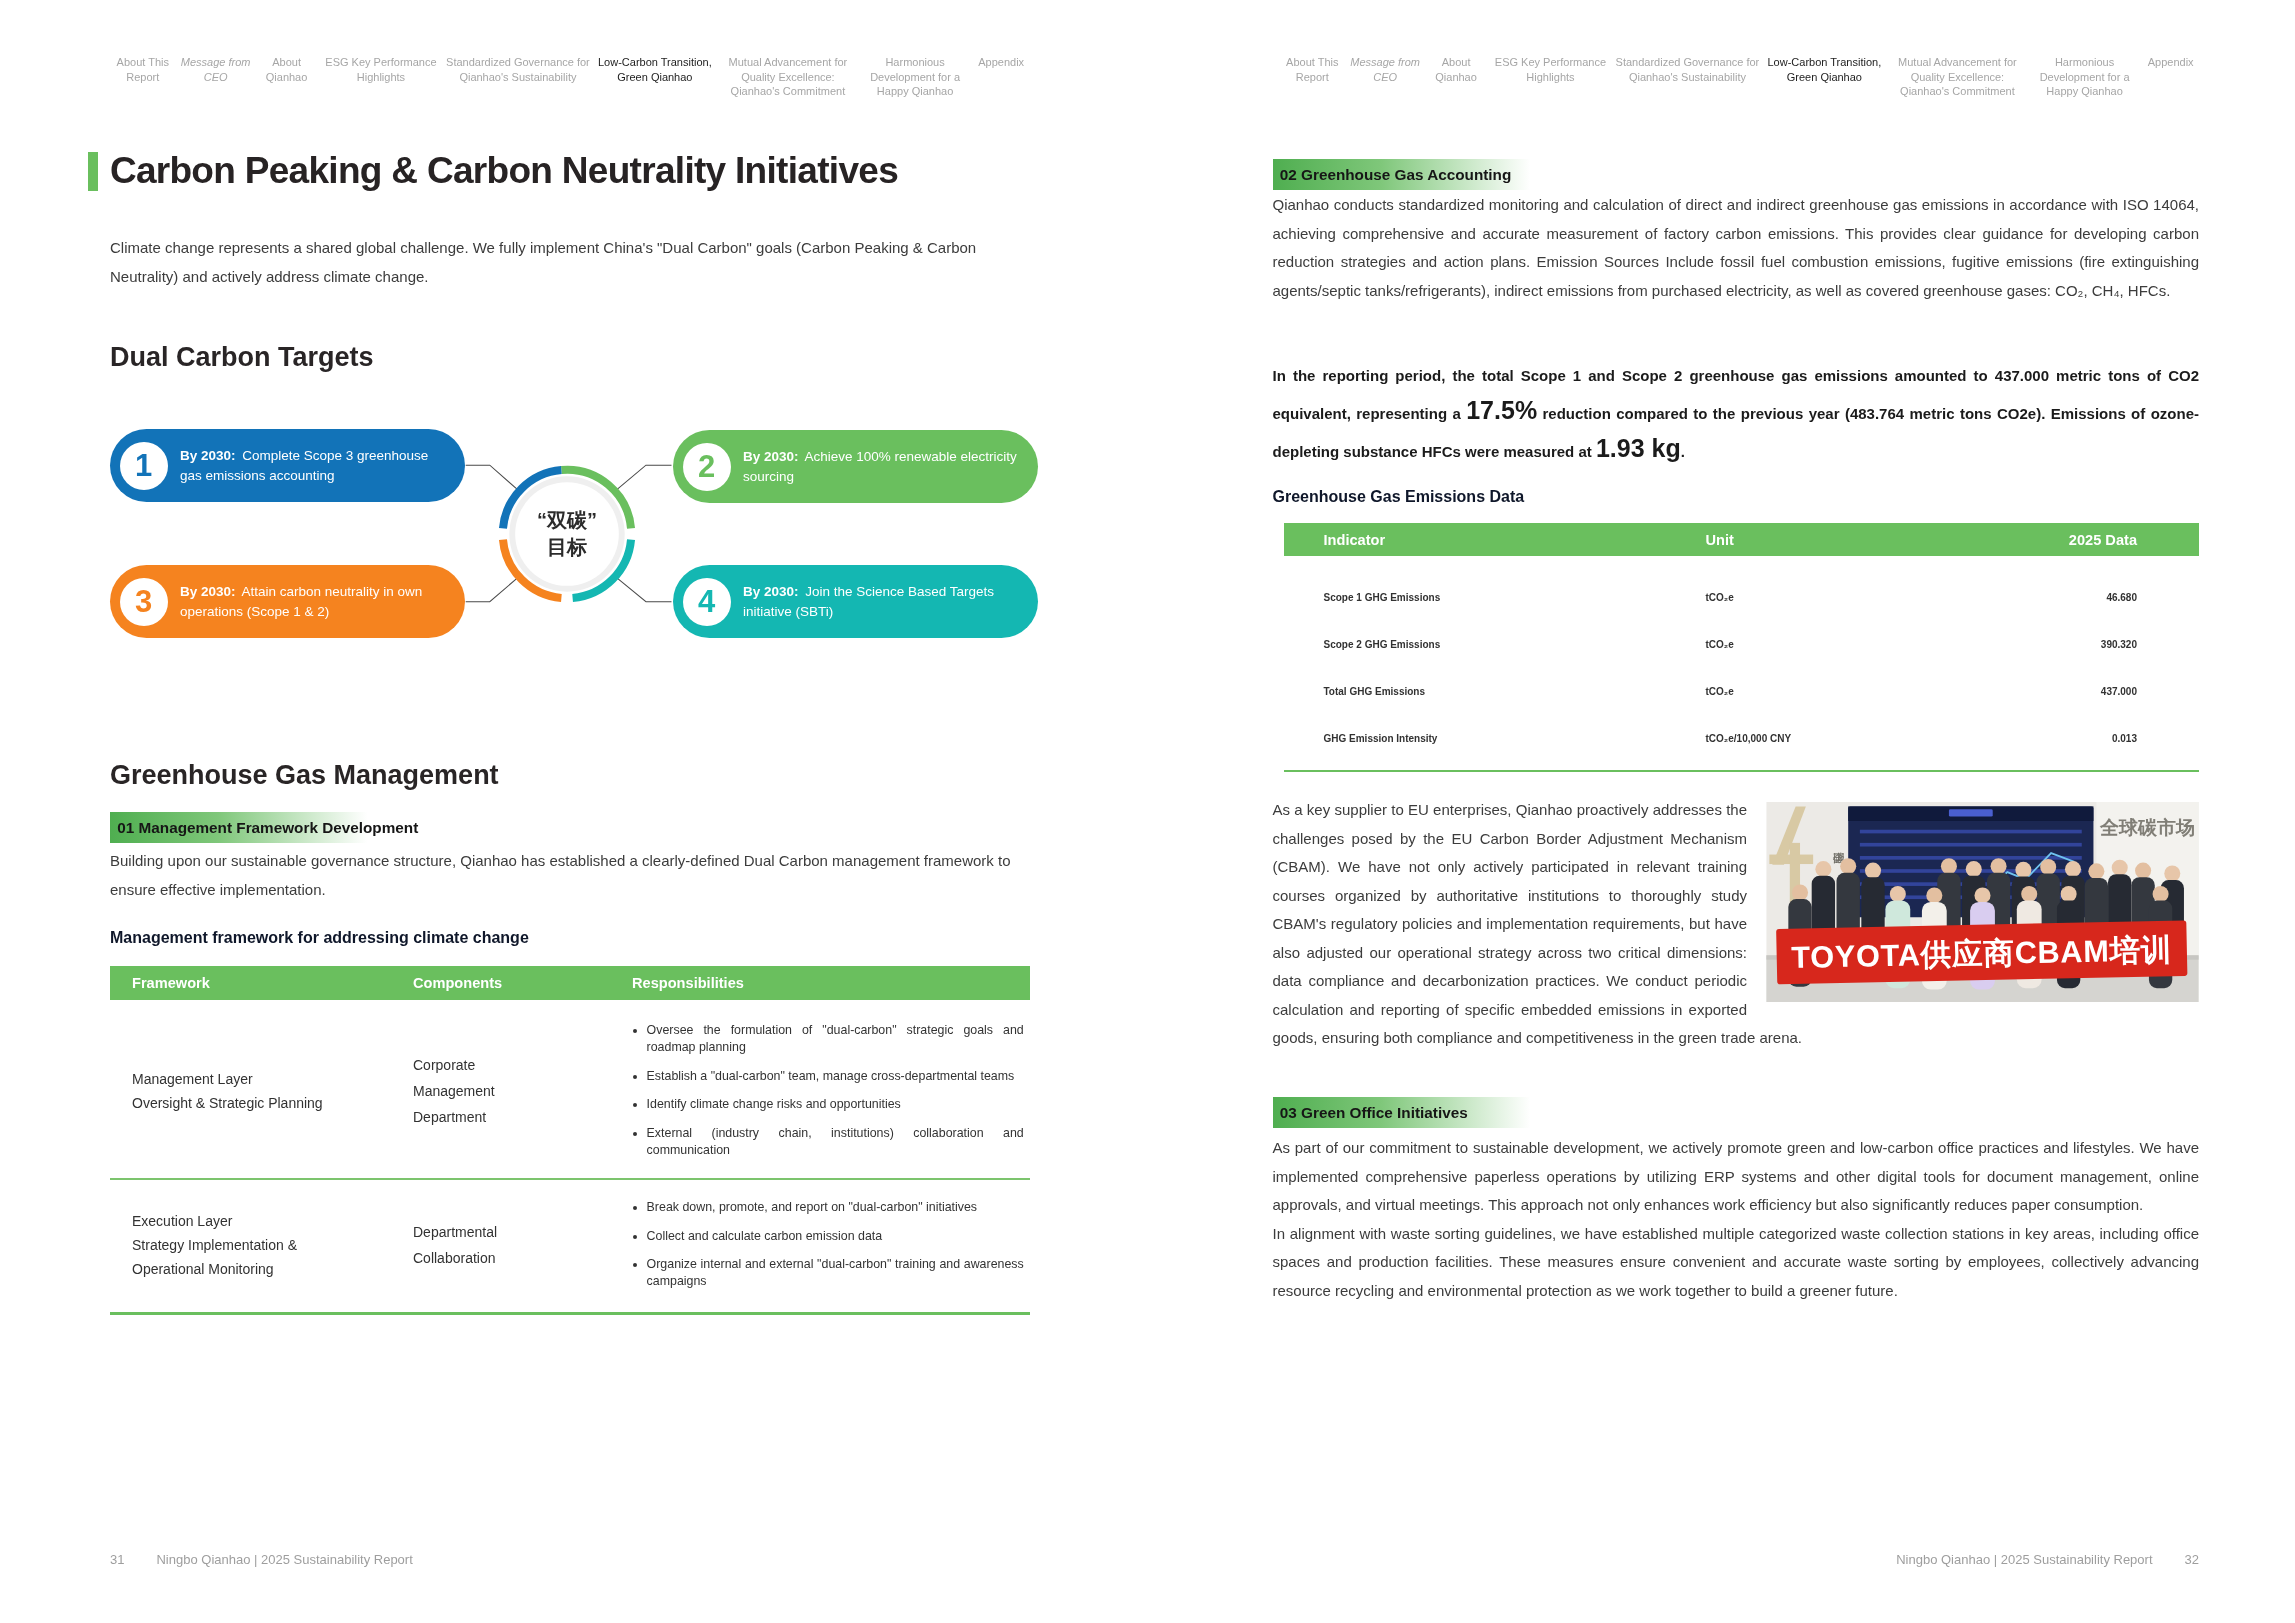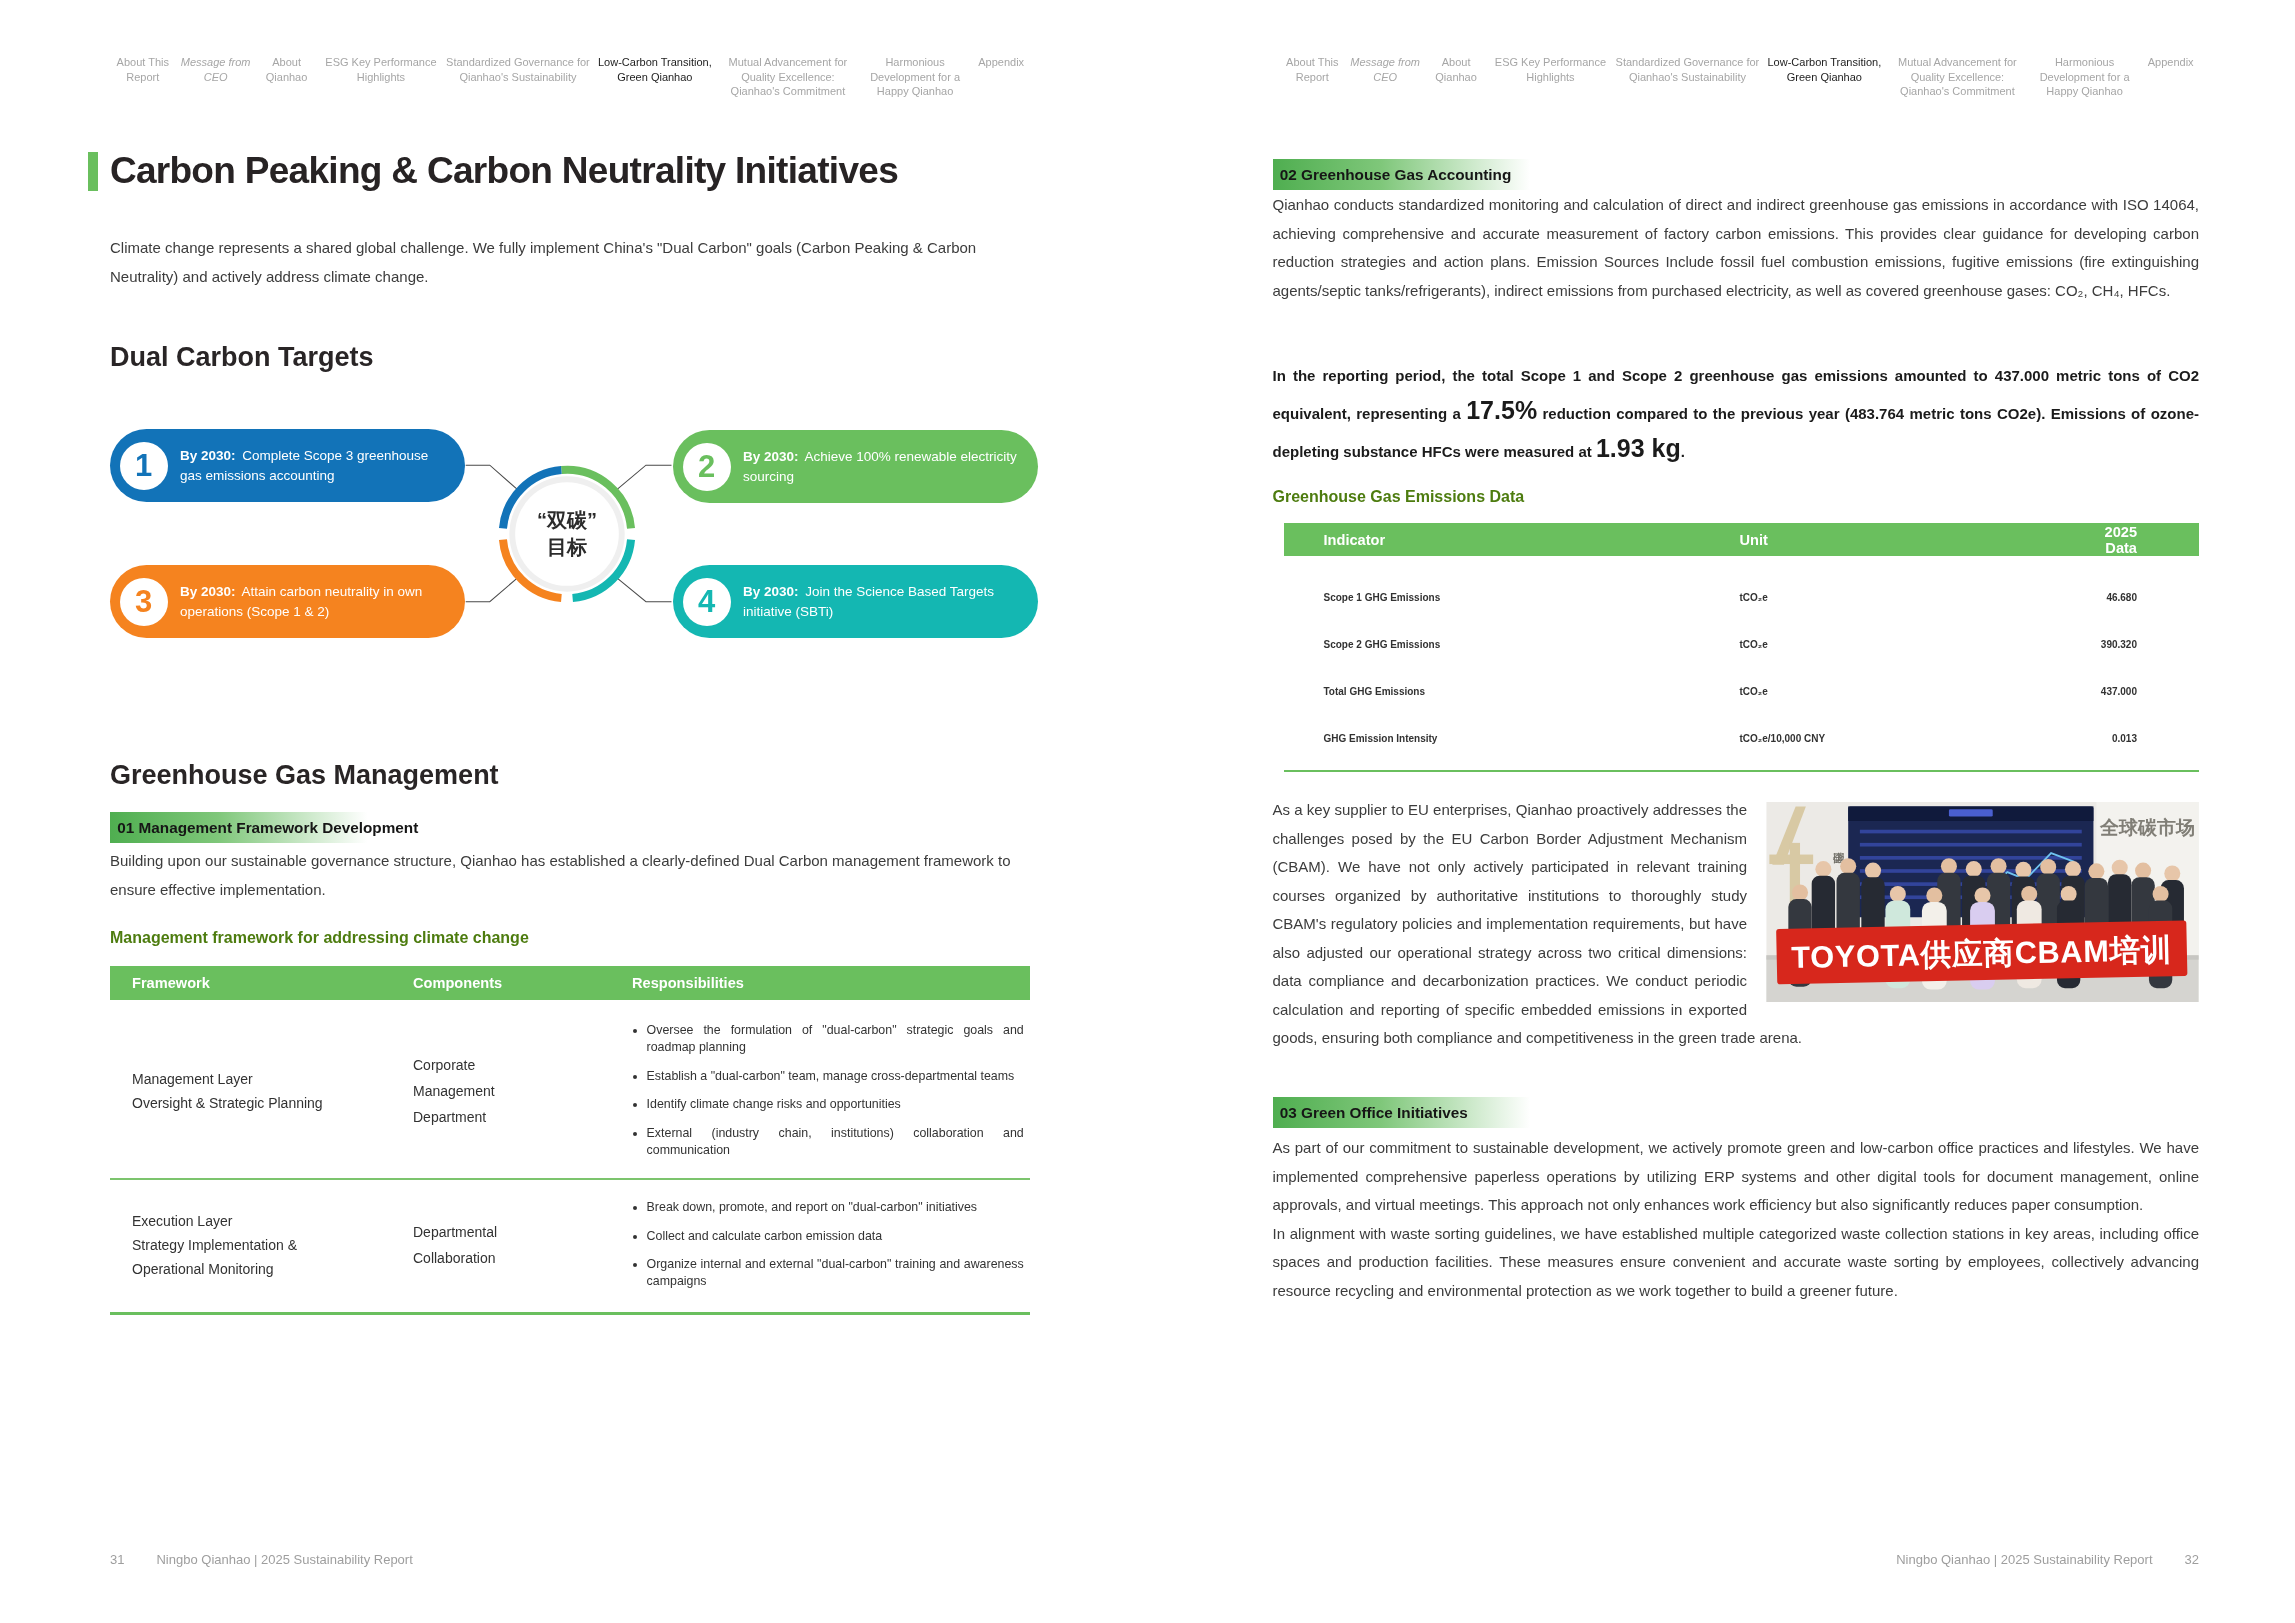--- a/index.html
+++ b/index.html
@@ -54,21 +54,21 @@
   .ring-wrap { position:absolute; left:384px; top:52px; width:146px; height:146px; }
   .ctext { position:absolute; left:384px; top:52px; width:146px; height:146px; display:flex; flex-direction:column;
            align-items:center; justify-content:center; font-size:20px; font-weight:700; color:#2b2b2b; line-height:27px; }
 
   .hl-bar { position:absolute; left:110px; width:415px; height:31px; display:flex; align-items:center;
             background:linear-gradient(90deg,#4fae50 0%,#7fc77a 26%,rgba(255,255,255,0) 62%); }
   .hl-bar span { font-size:15.3px; font-weight:700; color:#161616; padding-left:7.3px; white-space:nowrap; }
   .hl-01 { top:812px; }
   .body-text { font-size:15px; line-height:28.5px; color:#3c3c3c; }
   .body01 { position:absolute; top:847px; left:110px; right:96px; }
-  .green-cap { position:absolute; left:110px; font-size:16px; font-weight:700; color:#4d7c0f; }
+  .green-cap { position:absolute; left:110px; font-size:16px; font-weight:700; color:#0f172a; }
   .cap-fw { top:929px; }
 
   .fw-table { position:absolute; top:966px; left:110px; right:96px; border-bottom:3.7px solid #6abf5e; }
   .fh { display:flex; align-items:center; height:34px; background:#6abf5e; color:#fff; font-size:14.6px; font-weight:700; }
   .c1 { width:303px; padding-left:22px; } .c2 { width:219px; } .c3 { flex:1; padding-right:5.8px; }
   .fw-row { display:flex; align-items:center; }
   .fw-row.r1 { padding:22px 0 19px 0; }
   .fw-row.r2 { padding:19px 0 22px 0; border-top:2.2px solid #7cc46d; }
   .fw-row .c1 div { font-size:14px; line-height:24px; color:#323232; }
   .fw-row .c2 { font-size:14px; line-height:26px; color:#323232; }
@@ -83,21 +83,21 @@
 
   
   .hl-02 { top:159px; }
   .body02 { position:absolute; top:191px; left:103px; right:96px; text-align:justify; }
   .report-para { position:absolute; top:359px; left:103px; right:96px; font-size:15px; font-weight:700;
                  line-height:34px; color:#1b1b1b; text-align:justify; }
   .report-para .big { font-size:25px; }
   .cap-em { top:488px; left:103px; }
   .em-table { position:absolute; top:523px; left:114px; right:96px; border-bottom:2.9px solid #6abf5e; padding-bottom:26px; }
   .eh { display:flex; align-items:center; height:33px; background:#6abf5e; color:#fff; font-size:14.6px; font-weight:700; }
-  .e1 { width:422px; padding-left:40px; } .e2 { width:358px;margin-left:34px; } .e3 { flex:1; text-align:right; padding-right:62px; }
+  .e1 { width:422px; padding-left:40px; } .e2 { width:358px; } .e3 { flex:1; text-align:right; padding-right:62px; }
   .em-row { display:flex; align-items:flex-end; height:47px; font-size:10px; color:#323232;font-weight:bold; }
   .em-row:first-of-type { margin-top:8.8px; }
 
   .cbam { position:absolute; top:796px; left:103px; right:96px; text-align:justify; }
   .photo { float:right; width:433px; height:200px; margin:5.8px 0 7.3px 19px; }
 
   .hl-03 { top:1097px; left:103px; }
   .body03 { position:absolute; top:1134px; left:103px; right:96px; text-align:justify; }
   .body03 p { margin:0; }
 </style>

